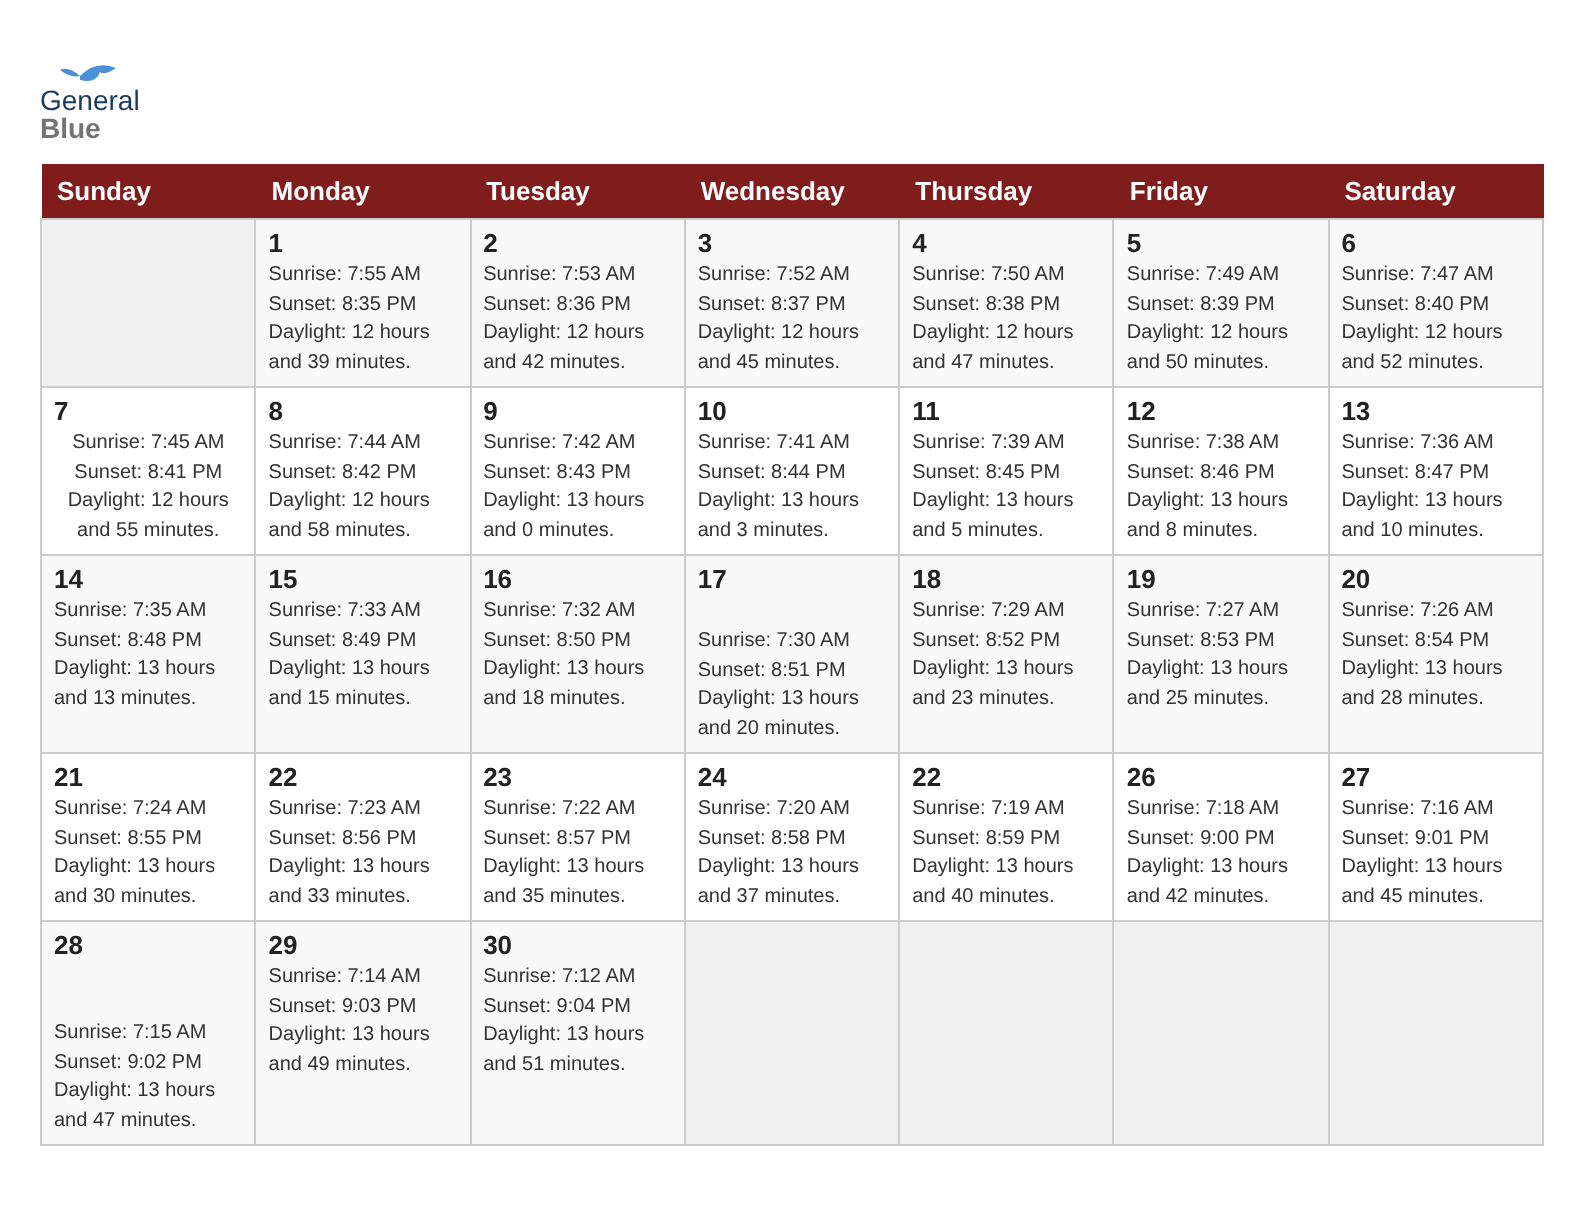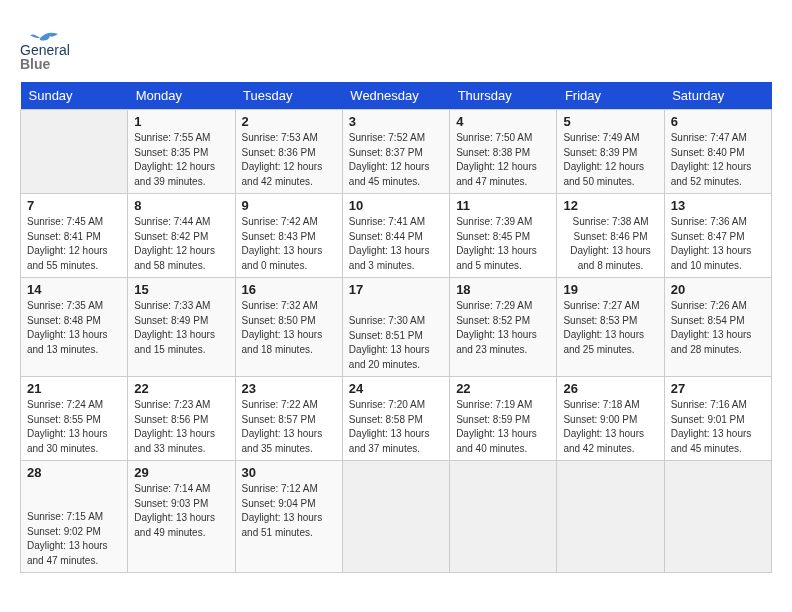--- a/index.html
+++ b/index.html
@@ -27,26 +27,26 @@
     .subtitle {
       font-size: 16px;
       color: #555;
     }
     .calendar {
       width: 100%;
       border-collapse: collapse;
       font-size: 11px;
     }
     .calendar th {
-      background-color: #1d4ed8;
+      background-color: #7f1d1d;
       color: #fff;
       text-align: left;
       padding: 6px 8px;
       font-size: 13px;
-      font-weight: normal;
+      font-weight: bold;
     }
     .calendar td {
       border: 1px solid #ccc;
       vertical-align: top;
       padding: 4px 6px;
       width: calc(100% / 7);
       min-height: 80px;
       background: #fff;
     }
     .calendar tr:nth-child(odd) td {
@@ -152,21 +152,21 @@
           <span class="day-num">6</span>
           <div class="day-info" style="white-space: pre-line;">Sunrise: 7:47 AM
 Sunset: 8:40 PM
 Daylight: 12 hours
 and 52 minutes.</div>
         </td>
       </tr>
       <tr>
         <td>
           <span class="day-num">7</span>
-          <div class="day-info" style="white-space: pre-line;">Sunrise: 7:45 AM
+          <div class="day-info" style="white-space: pre-line; text-align: center;">Sunrise: 7:45 AM
 Sunset: 8:41 PM
 Daylight: 12 hours
 and 55 minutes.</div>
         </td>
         <td>
           <span class="day-num">8</span>
           <div class="day-info" style="white-space: pre-line;">Sunrise: 7:44 AM
 Sunset: 8:42 PM
 Daylight: 12 hours
 and 58 minutes.</div>
@@ -187,21 +187,21 @@
         </td>
         <td>
           <span class="day-num">11</span>
           <div class="day-info" style="white-space: pre-line;">Sunrise: 7:39 AM
 Sunset: 8:45 PM
 Daylight: 13 hours
 and 5 minutes.</div>
         </td>
         <td>
           <span class="day-num">12</span>
-          <div class="day-info" style="white-space: pre-line; text-align: center;">Sunrise: 7:38 AM
+          <div class="day-info" style="white-space: pre-line;">Sunrise: 7:38 AM
 Sunset: 8:46 PM
 Daylight: 13 hours
 and 8 minutes.</div>
         </td>
         <td>
           <span class="day-num">13</span>
           <div class="day-info" style="white-space: pre-line;">Sunrise: 7:36 AM
 Sunset: 8:47 PM
 Daylight: 13 hours
 and 10 minutes.</div>

